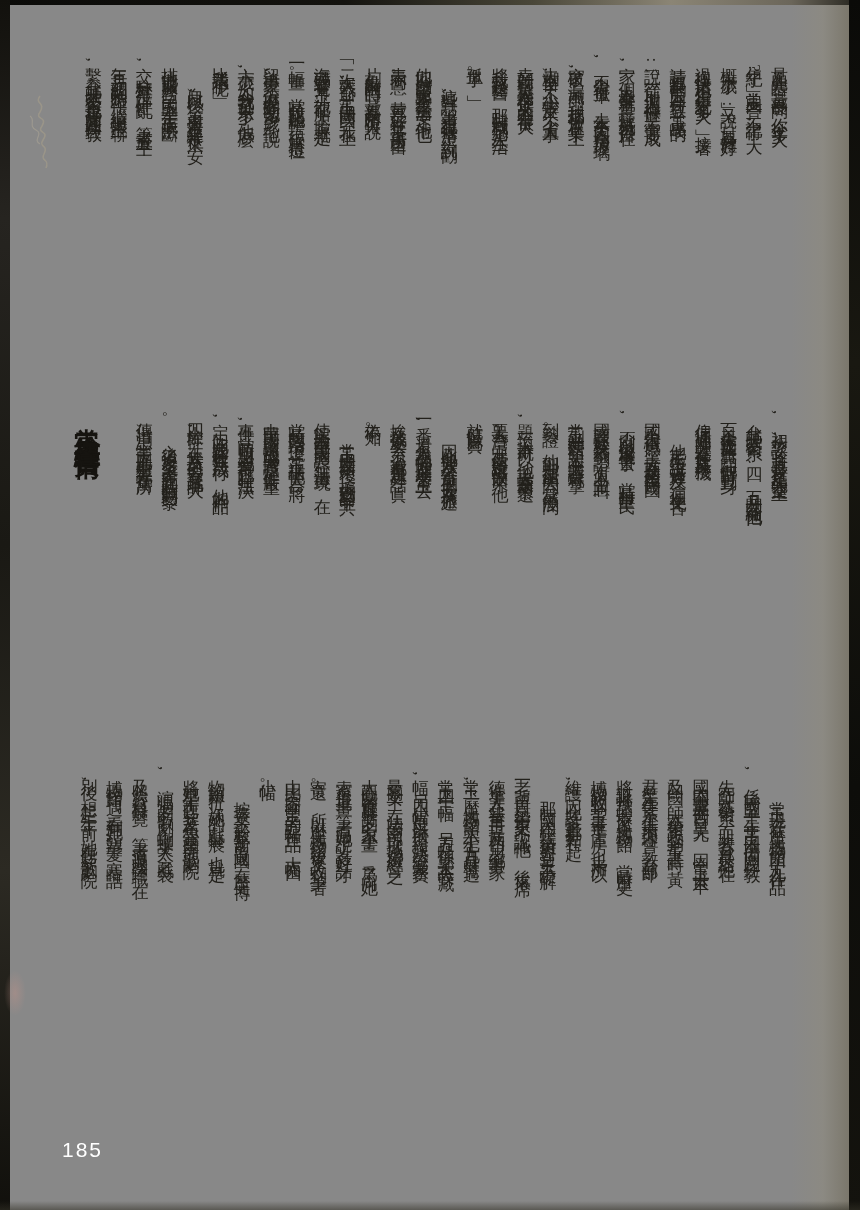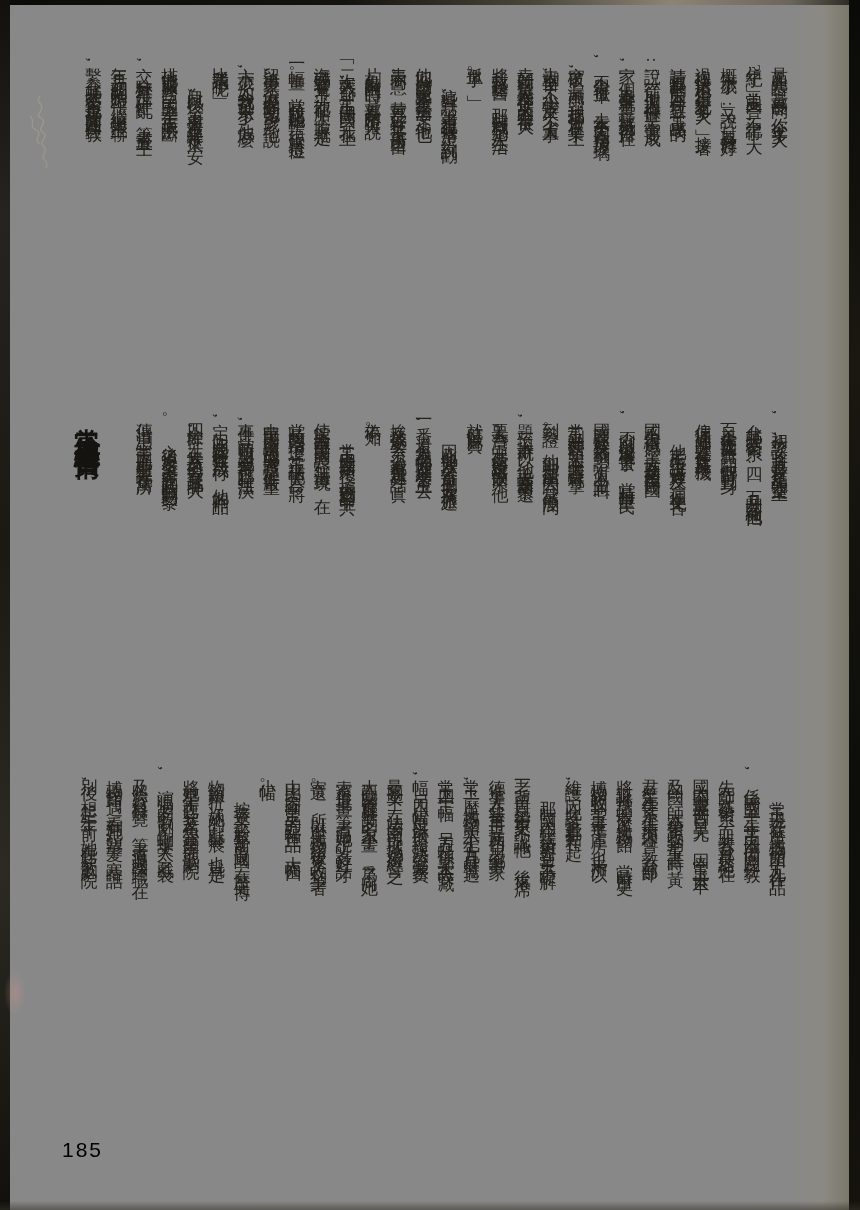--- a/index.html
+++ b/index.html
@@ -29,21 +29,21 @@
   .tblock{position:absolute;writing-mode:vertical-rl;color:#22201b;font-size:17px;
     text-orientation:mixed;}
   .tcol{line-height:25.4px;letter-spacing:3.4px;white-space:pre;}
   .block-top{top:54px;right:68px;height:352px;}
   .block-middle{top:410px;right:68px;height:348px;}
   .block-bottom{top:766px;right:70px;height:386px;}
   .block-bottom .tcol{letter-spacing:5.2px;line-height:25.5px;}
   .heading{position:absolute;top:408px;left:70px;height:240px;writing-mode:vertical-rl;
     font-size:26px;font-weight:bold;letter-spacing:3.5px;color:#161410;white-space:pre;}
   .pagenum{position:absolute;left:62px;top:1138px;font-size:21px;letter-spacing:2px;
-    color:#000000;font-family:"Liberation Sans", sans-serif;}
+    color:#ffffff;font-family:"Liberation Sans", sans-serif;}
 </style>
 </head>
 <body>
 
 <div class="page">
   <div class="right-shade"></div>
   <div class="edge-top"></div>
   <div class="edge-left"></div>
   <div class="edge-right"></div>
   <div class="bottom-shade"></div>

